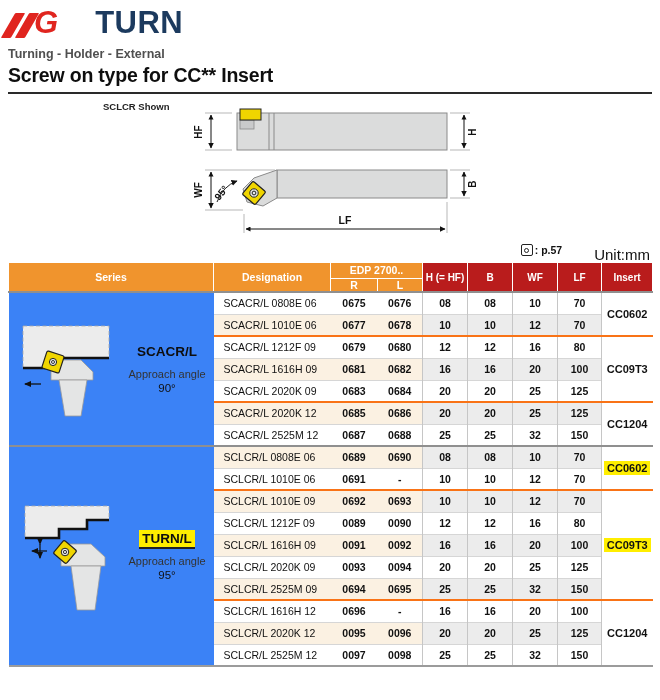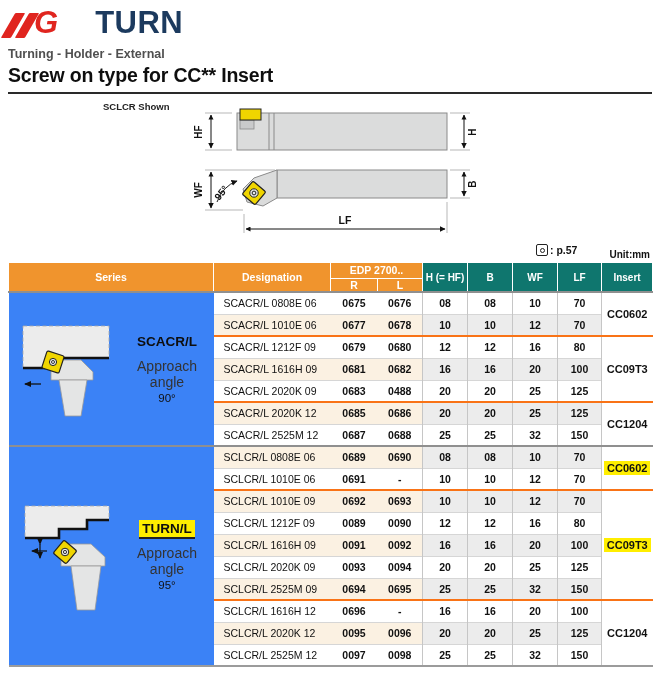--- a/index.html
+++ b/index.html
@@ -18,28 +18,28 @@
 
   
   .diagram-wrap { margin-top:2px; }
   .diagram-wrap svg { display:block; }
 
   
   .note-row { display:flex; justify-content:flex-end; align-items:center; margin:0 10px 4px 0; height:16px; }
   .page-icon { width:12px; height:12px; border:1.4px solid #222; border-radius:2px; display:inline-flex; align-items:center; justify-content:center; margin-right:2px; }
   .page-icon .dot { width:5px; height:5px; border:1.2px solid #222; border-radius:50%; }
   .note-ref { font-size:10.5px; font-weight:700; color:#111; }
-  .note-unit { font-size:10px; font-weight:700; color:#111; margin-left:32px;margin-top:8px; }
+  .note-unit { font-size:15px; font-weight:400; color:#111; margin-left:32px;margin-top:8px; }
 
   
   table { border-collapse:collapse; table-layout:fixed; width:644px; margin:2px 0 0 8px; border-bottom:2px solid #9b9b9b; }
   th, td { padding:0; }
   thead th { color:#fff; font-weight:700; font-size:10.5px; text-align:center; }
   .th-orange { background:#F0942D; border:1px solid #fff; }
-  .th-gray   { background:#0f766e; border:1px solid #fff; font-size:10px; }
+  .th-gray   { background:#b91c1c; border:1px solid #fff; font-size:10px; }
   thead tr.h1 th { height:16px; }
   thead tr.h2 th { height:13px; }
   .th-edp { line-height:15px; }
 
   tbody td { height:22px; font-size:10.5px; color:#111; border-top:1px solid #d6d6d6; background:#fff; }
   tbody tr.ss td { border-top:2px solid #8f8f8f; }
   tbody tr.gs td { border-top:2px solid #f97316; }
   .cell-desig { text-align:left; padding-left:10px; font-weight:400; white-space:nowrap; }
   .cell-num { text-align:center; font-weight:600; }
   .vb { border-left:1px solid #c6c6c6; }
@@ -48,21 +48,21 @@
 
   .insert-cell { text-align:center; font-weight:700; font-size:11px; background:#fff; }
   .insert-cell .hl { background:#FFEE00; padding:1px 3px; }
 
   .series-cell { background:#3b82f6; vertical-align:middle; }
   .series-flex { display:flex; align-items:center; }
   .series-art { flex:0 0 auto; margin-left:4px; }
   .series-text { flex:1 1 auto; text-align:center; }
   .series-name { font-size:13.5px; font-weight:800; color:#0e0e0e; }
   .series-name .hl-name { background:#FFEE00; padding:1px 3px; border-bottom:2px solid #222; }
-  .approach-label { font-size:14px; color:#333; margin-top:9px; }
+  .approach-label { font-size:11px; color:#333; margin-top:9px; }
   .approach-angle { font-size:11.5px; color:#111; margin-top:2px; }
 </style>
 </head>
 <body>
 
 <div class="logo">
   <span class="lg-slash s1"></span>
     <span class="lg-slash s2"></span>
     <span class="lg-g">G</span>
     <span class="lg-turn">TURN</span>
@@ -225,21 +225,21 @@
         <td class="cell-num c-warm">0681</td>
         <td class="cell-num c-warm">0682</td>
         <td class="cell-num c-cool vb">16</td>
         <td class="cell-num c-cool vb">16</td>
         <td class="cell-num c-cool vb">20</td>
         <td class="cell-num c-cool vb">100</td>
       </tr>
       <tr>
         <td class="cell-desig c-warm">SCACR/L 2020K 09</td>
         <td class="cell-num c-warm">0683</td>
-        <td class="cell-num c-warm">0488</td>
+        <td class="cell-num c-warm">0684</td>
         <td class="cell-num c-cool vb">20</td>
         <td class="cell-num c-cool vb">20</td>
         <td class="cell-num c-cool vb">25</td>
         <td class="cell-num c-cool vb">125</td>
       </tr>
       <tr class="stripe gs">
         <td class="cell-desig c-warm">SCACR/L 2020K 12</td>
         <td class="cell-num c-warm">0685</td>
         <td class="cell-num c-warm">0686</td>
         <td class="cell-num c-cool vb">20</td>

